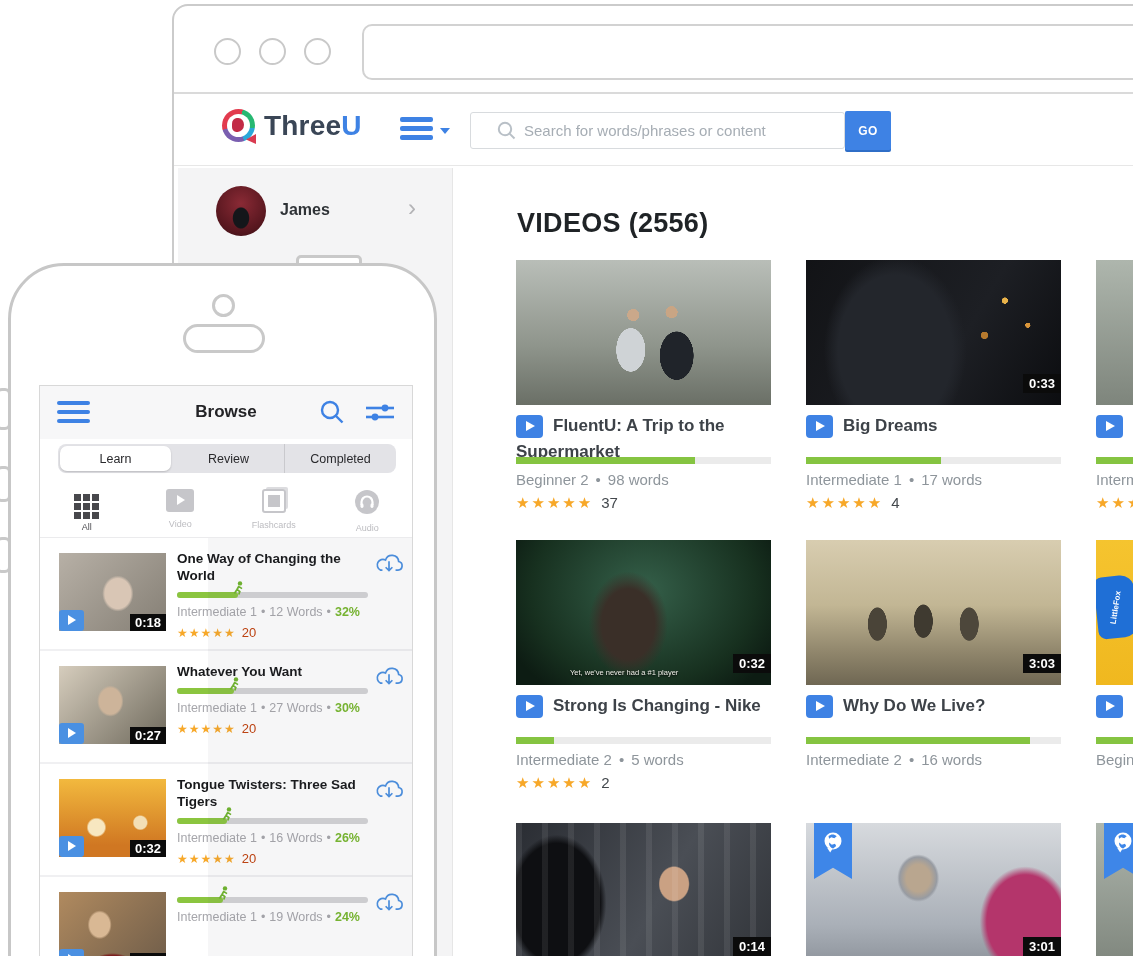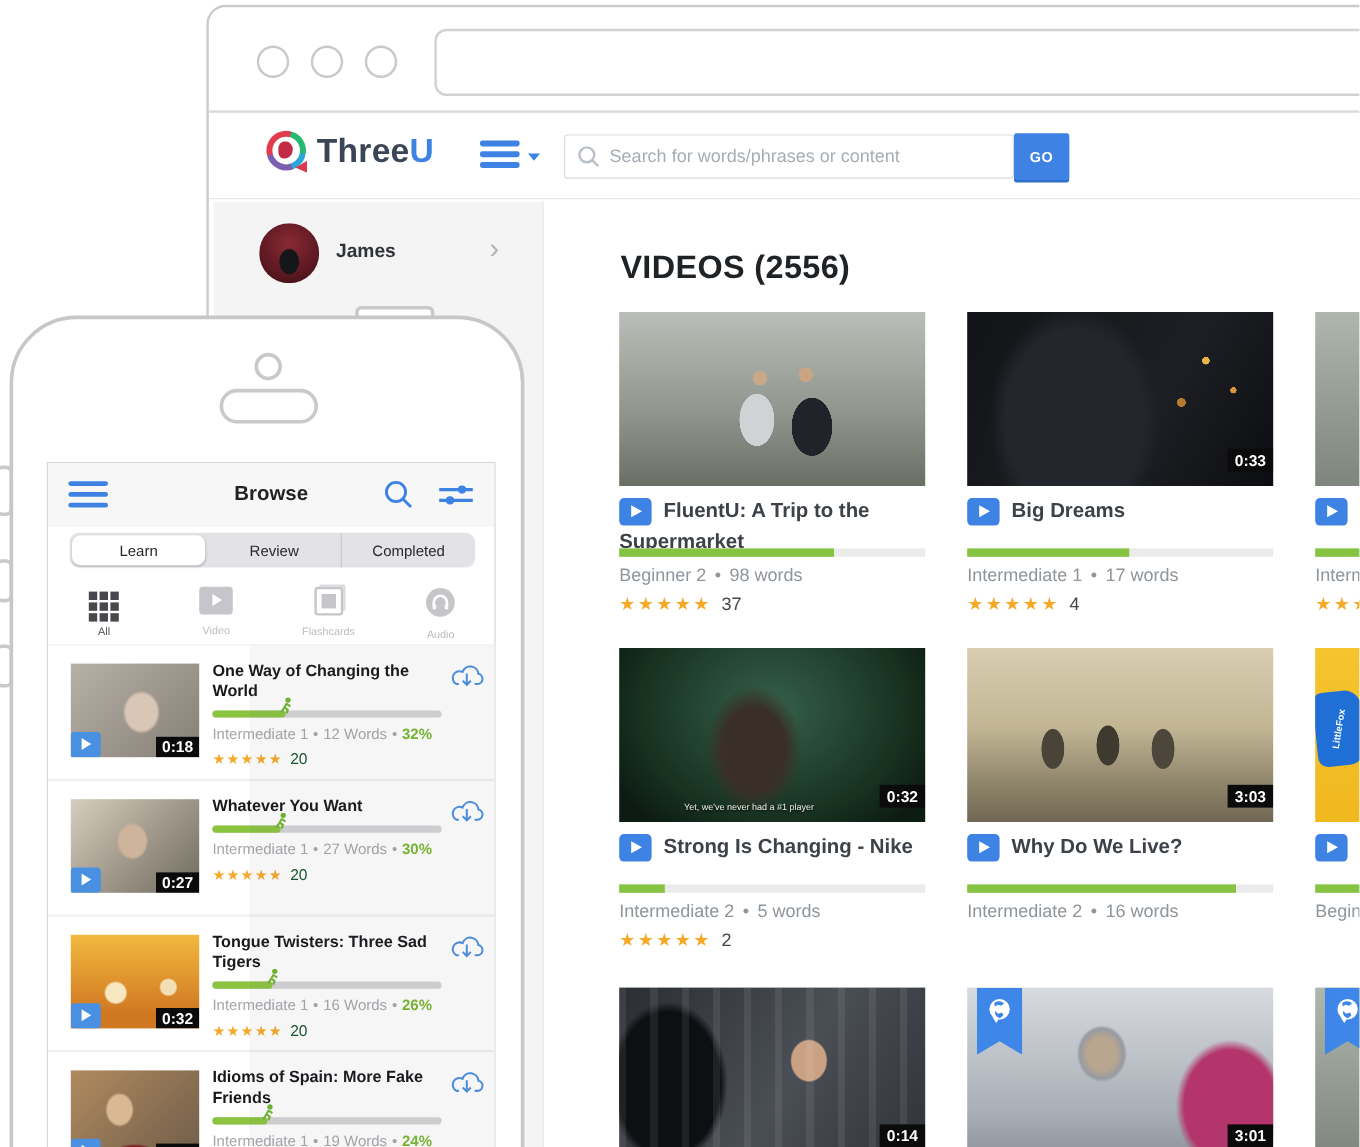--- a/index.html
+++ b/index.html
@@ -22,21 +22,21 @@
   .bglobe::before{content:"";position:absolute;inset:5px;border-radius:50%;background:#fff}
   .bglobe::after{content:"";position:absolute;left:10px;top:9px;width:12px;height:14px;border-radius:46% 54% 60% 40%;background:#c22b46}
   .btail{position:absolute;right:-1px;bottom:-2px;width:10px;height:10px;background:#d93a50;
      clip-path:polygon(100% 0,100% 100%,0 55%)}
   .bname{margin-left:9px;font-size:28px;font-weight:800;color:#3a4656;letter-spacing:.2px}
   .bname b{color:#3e82e4;font-weight:800}
   .dham{position:absolute;left:226px;top:23px;cursor:pointer}
   .dham i{display:block;width:33px;height:5px;border-radius:2px;background:#3e82e4;margin-bottom:4px}
   .dcaret{position:absolute;left:266px;top:34px;border-left:5px solid transparent;border-right:5px solid transparent;border-top:6px solid #3e82e4}
   .sbox{position:absolute;left:296px;top:18px;width:375px;height:37px;border:1px solid #d8dbde;border-radius:3px;background:#fff;
-        display:flex;align-items:center;padding-left:10px;cursor:text}
+        display:flex;align-items:center;padding-left:26px;cursor:text}
   .sbox svg{flex:0 0 auto}
   .ph{margin-left:8px;font-size:15px;color:#a6adb4}
   .gobtn{position:absolute;left:671px;top:17px;width:46px;height:39px;background:#3e82e4;border-radius:2px;
          color:#fff;font-size:12px;font-weight:700;letter-spacing:.5px;display:flex;align-items:center;justify-content:center;
          box-shadow:0 2px 0 #2f6ec7;cursor:pointer}
 
   
   .sidebar{position:absolute;left:4px;top:162px;width:275px;height:1000px;background:#f4f4f5;border-right:1px solid #e6e6e6}
   .urow{position:relative;height:90px;cursor:pointer}
   .avatar{position:absolute;left:38px;top:18px;width:50px;height:50px;border-radius:50%;
@@ -137,21 +137,21 @@
   .ptt{font-size:13.5px;font-weight:700;color:#17181a;line-height:17px;padding-right:32px}
   .cloud{position:absolute;right:0;top:0}
   .pbar{position:relative;width:191px;height:6px;background:#d4d4d6;border-radius:3px;margin-top:8px}
   .pbar i{display:block;height:6px;background:#8bc53f;border-radius:3px}
   .runner{position:absolute;top:-11px;margin-left:-6px}
   .pmeta{margin-top:7px;font-size:12.5px;color:#a6a6ab}
   .pmeta .dot{margin:0 4px}
   .pmeta b{color:#78b82e;font-weight:700}
   .pstars{margin-top:6px;font-size:12px}
   .pstars .st{letter-spacing:1px}
-  .pstars .rc{font-size:13px;color:#14532d;margin-left:6px}
+  .pstars .rc{font-size:13px;color:#c2410c;margin-left:6px}
   .shade{position:absolute;left:168px;top:152px;right:0;height:450px;background:#6e6e73;opacity:.06;pointer-events:none}
 
   .p1{background:radial-gradient(26px 30px at 55% 52%,#d9c6b5 0 50%,transparent 60%),linear-gradient(135deg,#b7b0a6,#857f75)}
   .p2{background:radial-gradient(22px 26px at 48% 45%,#cdb49a 0 50%,transparent 60%),linear-gradient(135deg,#d6cdbd,#6f6a5d)}
   .p3{background:radial-gradient(18px 18px at 35% 62%,#f7e7c0 0 45%,transparent 55%),radial-gradient(14px 14px at 76% 56%,#f3dfb5 0 45%,transparent 55%),linear-gradient(180deg,#f2b93e,#d07722 85%)}
   .p4{background:radial-gradient(20px 24px at 38% 42%,#d9b894 0 50%,transparent 60%),radial-gradient(34px 22px at 50% 98%,#7c1f1f 0 60%,transparent 70%),linear-gradient(135deg,#b08a5f,#6e5c49)}
 </style>
 </head>
 <body>
 
@@ -452,21 +452,20 @@
         <div class="pitem">
           <div class="pthumb p4">
             <span class="pplay"></span>
             <span class="pdur">0:18</span>
           </div>
           <div class="pcontent">
             <svg class="cloud" width="30" height="27" viewBox="0 0 32 28">
               <path d="M23 21h2.6a4.6 4.6 0 0 0 .7-9.1 7.2 7.2 0 0 0-14-1.7A5.4 5.4 0 0 0 6.8 21H9" fill="none" stroke="#4a90e2" stroke-width="1.8"></path>
               <path d="M16 11.5v10 M12.4 18l3.6 3.6 3.6-3.6" fill="none" stroke="#4a90e2" stroke-width="1.8"></path>
             </svg>
-            <p class="ptt">Idioms of Spain: More Fake Friends</p>
             <div class="pbar">
               <i style="width: 24%;"></i>
               <svg class="runner" width="13" height="14" viewBox="0 0 13 14" style="left: 24%;">
                 <circle cx="8" cy="2.4" r="2.2" fill="#6fb52c"></circle>
                 <path d="M7 5L5 8.5 M7 5.6l3 2 M5 8.5l-2.6 4 M5 8.5l2.8 2-1 3" fill="none" stroke="#6fb52c" stroke-width="1.7"></path>
               </svg>
             </div>
             <div class="pmeta"><span>Intermediate 1</span><span class="dot">•</span><span>19 Words</span><span class="dot">•</span><b>24%</b></div>
           </div>
         </div>

